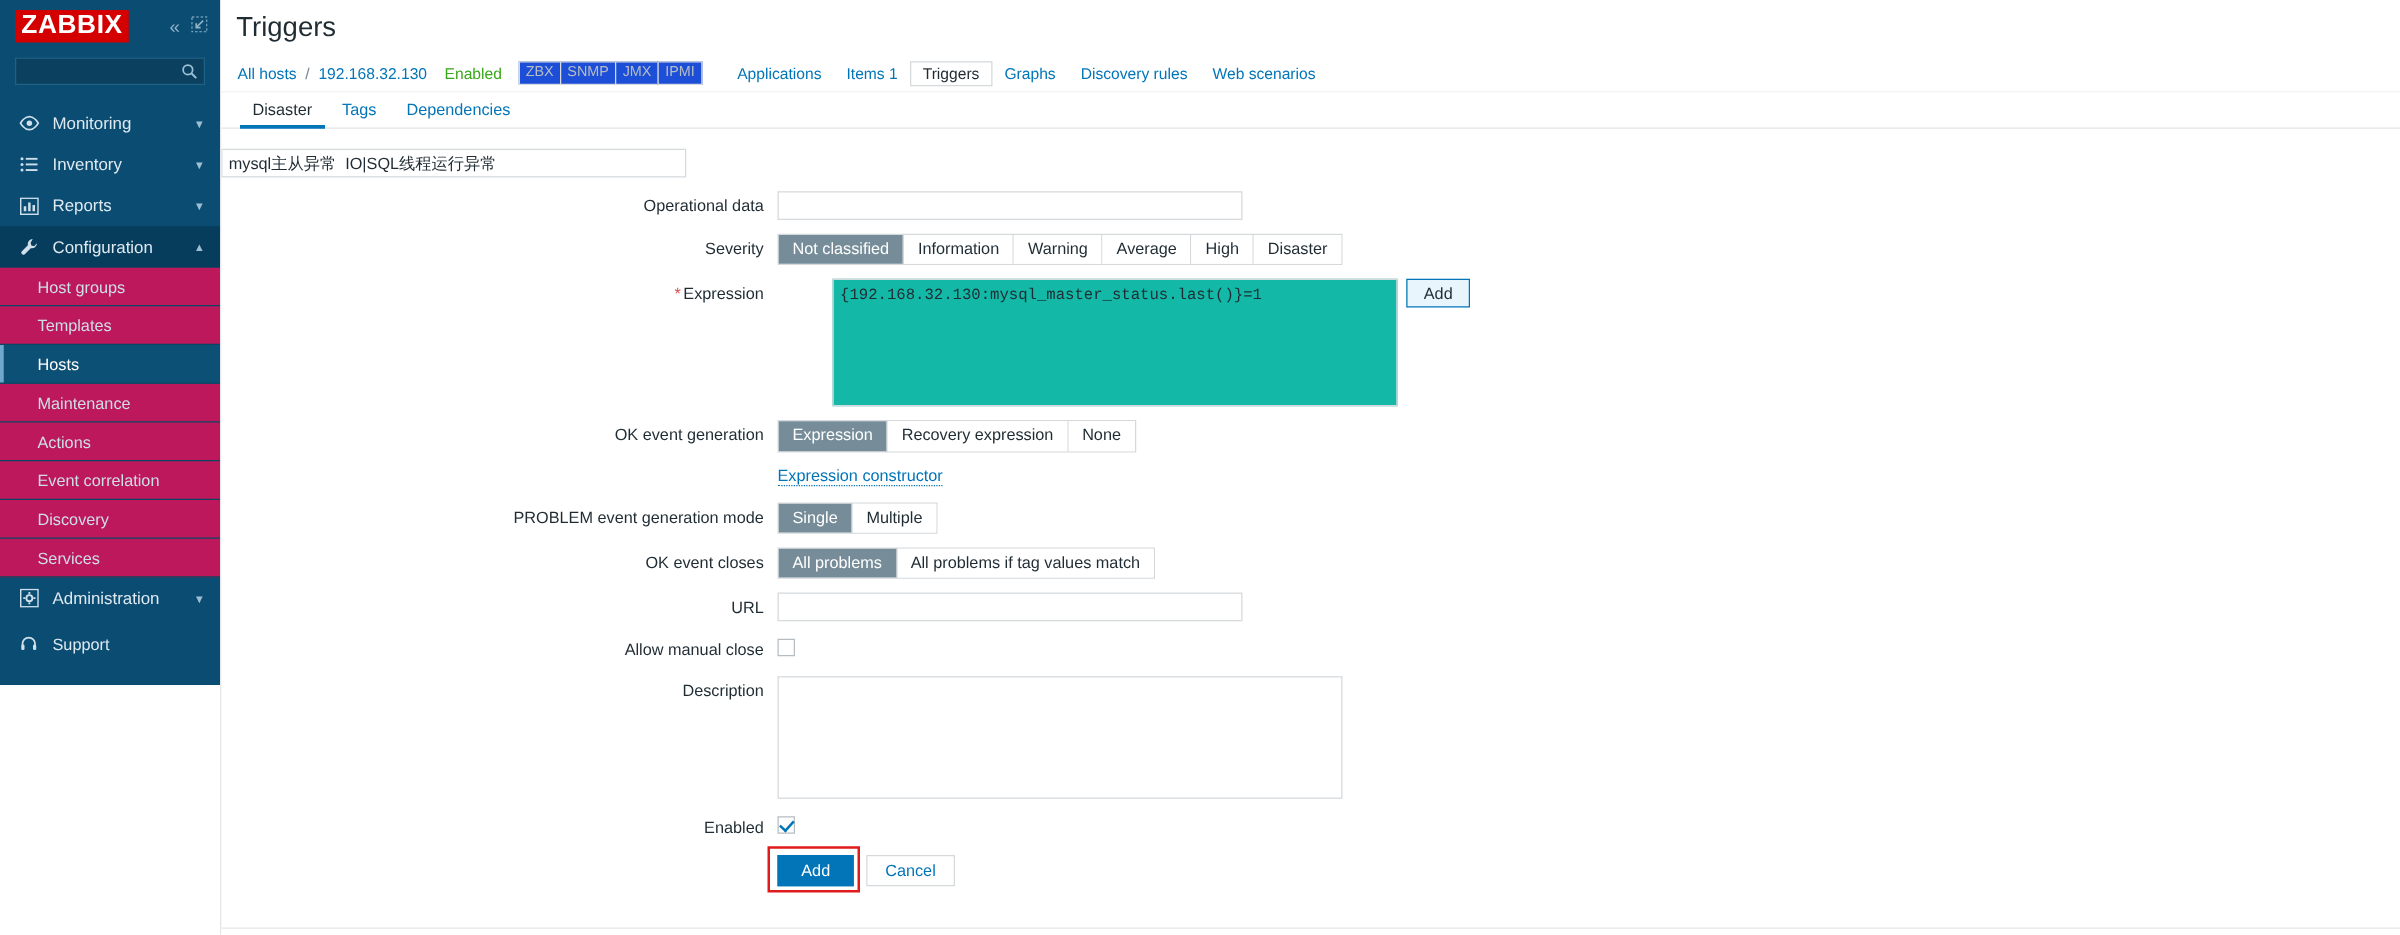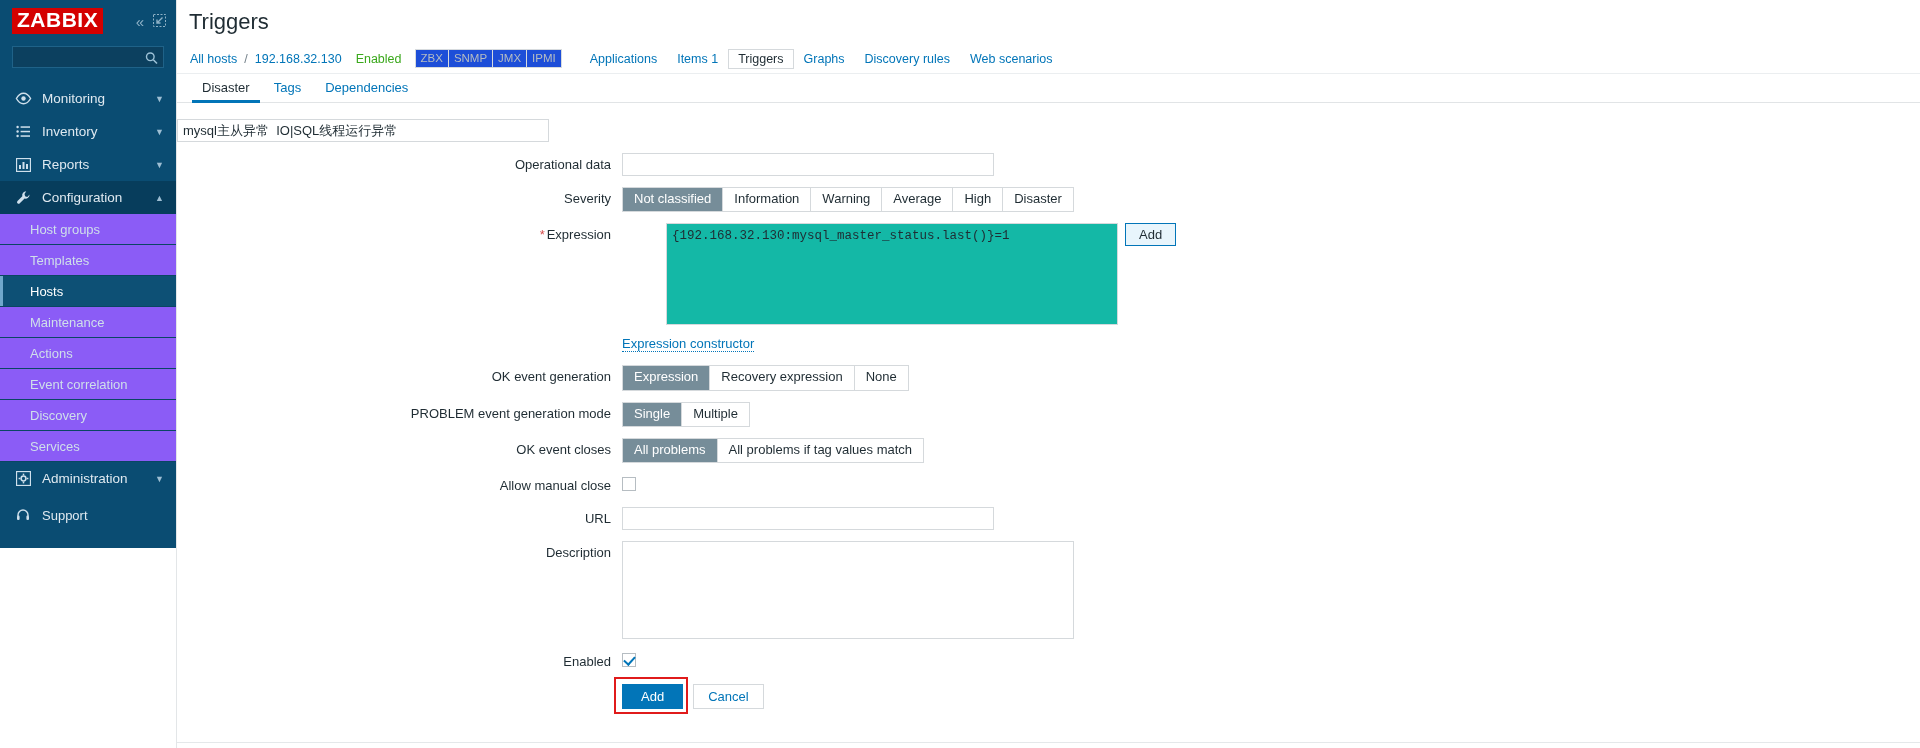--- a/index.html
+++ b/index.html
@@ -101,21 +101,21 @@
   .sb-row .chev {
     margin-left: auto;
     margin-right: 12px;
     font-size: 9px;
     color: #9dbed3;
   }
   .sb-row.active-parent {
     background: #073d5c;
   }
   .sb-sub {
-    background: #8b5cf6;
+    background: #be185d;
   }
   .sb-sub .sb-srow {
     height: 31px;
     display: flex;
     align-items: center;
     padding-left: 30px;
     font-size: 13px;
     color: #cfdfea;
     cursor: pointer;
     border-bottom: 1px solid #0a4663;
@@ -603,69 +603,69 @@
     <div class="frow">
       <div class="flabel">
         <span class="req">*</span><span>Expression</span>
       </div>
       <div class="fctl">
         <textarea class="exp" style="">{192.168.32.130:mysql_master_status.last()}=1</textarea>
         <button class="btn-add-exp">Add</button>
       </div>
     </div>
 
-    <div class="frow" style="margin-bottom:13px;">
-      <div class="flabel"></div>
-      <div class="fctl">
-        <a class="link-ec">Expression constructor</a>
-      </div>
-    </div>
-
     <div class="frow">
       <div class="flabel">OK event generation</div>
       <div class="fctl">
         <div class="seg">
           <div class="sgi sel">Expression</div>
           <div class="sgi">Recovery expression</div>
           <div class="sgi">None</div>
         </div>
       </div>
     </div>
 
+    <div class="frow" style="margin-bottom:13px;">
+      <div class="flabel"></div>
+      <div class="fctl">
+        <a class="link-ec">Expression constructor</a>
+      </div>
+    </div>
+
     <div class="frow">
       <div class="flabel">PROBLEM event generation mode</div>
       <div class="fctl">
         <div class="seg">
           <div class="sgi sel">Single</div>
           <div class="sgi">Multiple</div>
         </div>
       </div>
     </div>
 
     <div class="frow">
       <div class="flabel">OK event closes</div>
       <div class="fctl">
         <div class="seg">
           <div class="sgi sel">All problems</div>
           <div class="sgi">All problems if tag values match</div>
         </div>
       </div>
     </div>
 
+    <div class="frow">
+      <div class="flabel">URL</div>
+      <div class="fctl">
+        <input class="txt" type="text" value="" style="">
+      </div>
+    </div>
+
     <div class="frow" style="margin-bottom:14px;">
       <div class="flabel">Allow manual close</div>
       <div class="fctl">
         <span class="cbox"></span>
-      </div>
-    </div>
-
-    <div class="frow">
-      <div class="flabel">URL</div>
-      <div class="fctl">
-        <input class="txt" type="text" value="" style="">
       </div>
     </div>
 
     <div class="frow">
       <div class="flabel">Description</div>
       <div class="fctl">
         <textarea class="descr" style=""></textarea>
       </div>
     </div>
 

